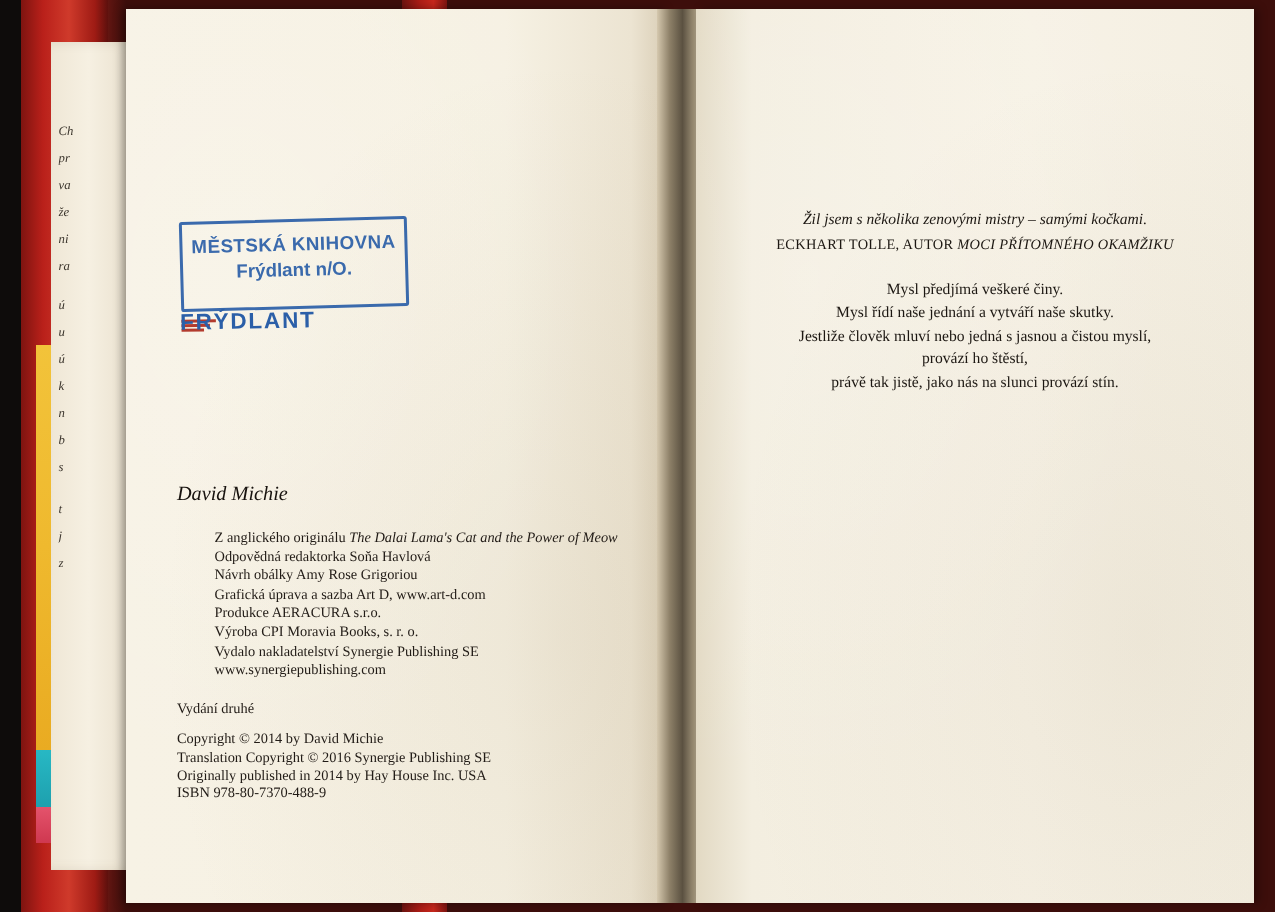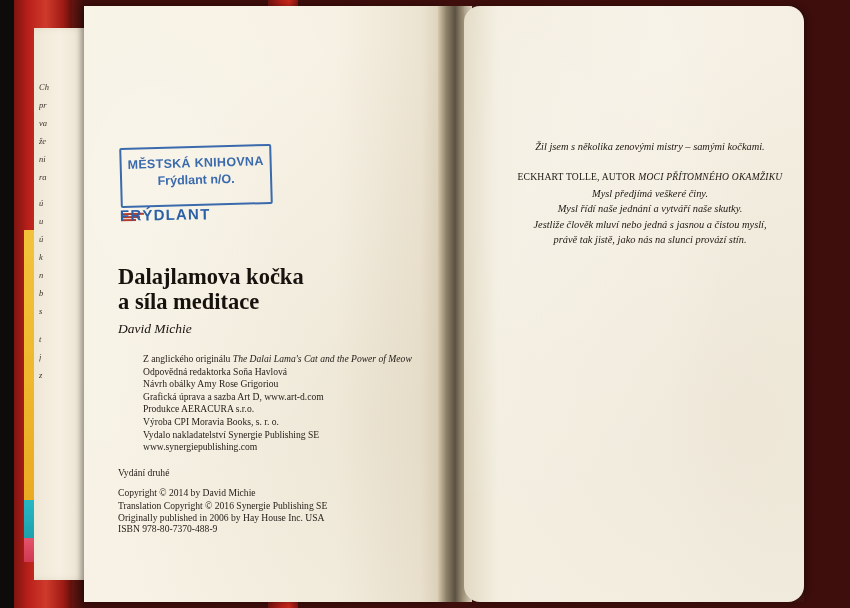--- a/index.html
+++ b/index.html
@@ -108,24 +108,23 @@
     box-shadow: -3px 0 6px rgba(0,0,0,.35);
   }
   .gutter {
     position: absolute;
     left: 354px; top: 0;
     width: 34px; height: 596px;
     background: linear-gradient(90deg,#d5c8ae 0%,#8d8068 25%,#5b5141 50%,#9a8d74 72%,#e4dbc6 100%);
   }
   .page-recto {
     left: 380px;
-    width: 340px;
+    width: 372px;
     background: linear-gradient(90deg,#e2d9c3 0%,#f3eee0 10%,#f7f2e6 60%,#f4efe2 100%);
     box-shadow: 3px 0 6px rgba(0,0,0,.3);
-    border-radius: 16px;
   }
 
   
   .stamp {
     position: absolute;
     left: 36px; top: 140px;
     width: 148px; height: 56px;
     border: 2px solid #2b5fa8;
     border-radius: 2px;
     transform: rotate(-1.6deg);
@@ -214,28 +213,27 @@
   }
   #epigraph-1 { top: 134px; }
   #epigraph-1 .quote {
     font-size: 10.4px;
     font-style: italic;
     line-height: 14px;
   }
   #epigraph-1 .attrib {
     font-size: 9.6px;
     line-height: 14px;
-    margin-top: 16px;
+    margin-top: 3px;
     font-variant: small-caps;
     letter-spacing: .2px;
   }
   #epigraph-2 { top: 180px; }
   #epigraph-2 .line {
     font-size: 10.4px;
-    font-style: italic;
     line-height: 15.4px;
     text-align: center;
   }
   #epigraph-2 .attrib {
     font-size: 9.6px;
     line-height: 15.4px;
     font-variant: small-caps;
     letter-spacing: .2px;
   }
   .attrib .work { font-style: italic; }
@@ -294,24 +292,20 @@
         <div class="l2">Frýdlant n/O.</div>
       </div>
 
       <div class="logo-bars">
         <i></i>
           <i></i>
           <i></i>
       </div>
       <div class="logo-frydlant">FRÝDLANT</div>
 
-      <div class="title">
-        <div>Dalajlamova kočka</div>
-        <div>a síla meditace</div>
-      </div>
 
       <div class="author">David Michie</div>
 
       <div class="imprint" id="imprint-credits">
         <div>
           <span>Z anglického originálu </span><span class="it">The Dalai Lama's Cat and the Power of Meow</span>
         </div>
         <div>Odpovědná redaktorka Soňa Havlová</div>
         <div>Návrh obálky Amy Rose Grigoriou</div>
         <div>Grafická úprava a sazba Art D, www.art-d.com</div>
@@ -319,21 +313,21 @@
         <div>Výroba CPI Moravia Books, s. r. o.</div>
         <div>Vydalo nakladatelství Synergie Publishing SE</div>
         <div>www.synergiepublishing.com</div>
       </div>
 
       <div class="imprint" id="imprint-edition">Vydání druhé</div>
 
       <div class="imprint" id="imprint-copyright">
         <div>Copyright © 2014 by David Michie</div>
         <div>Translation Copyright © 2016 Synergie Publishing SE</div>
-        <div>Originally published in 2006 by Hay House Inc. USA</div>
+        <div>Originally published in 2014 by Hay House Inc. USA</div>
       </div>
 
       <div class="imprint" id="imprint-isbn">ISBN 978-80-7370-488-9</div>
     </div>
 
     <div class="gutter"></div>
 
     <div class="page page-recto">
       <div class="grain"></div>
 
@@ -341,18 +335,19 @@
         <div class="quote">Žil jsem s několika zenovými mistry – samými kočkami.</div>
         <div class="attrib">
           <span>ECKHART TOLLE, AUTOR </span><span class="work">MOCI PŘÍTOMNÉHO OKAMŽIKU</span>
         </div>
       </div>
 
       <div class="epigraph" id="epigraph-2">
         <div class="line">Mysl předjímá veškeré činy.</div>
         <div class="line">Mysl řídí naše jednání a vytváří naše skutky.</div>
         <div class="line">Jestliže člověk mluví nebo jedná s jasnou a čistou myslí,</div>
+        <div class="line">provází ho štěstí,</div>
         <div class="line">právě tak jistě, jako nás na slunci provází stín.</div>
       </div>
     </div>
 
   </div>
 </div>
 
 </body></html>

